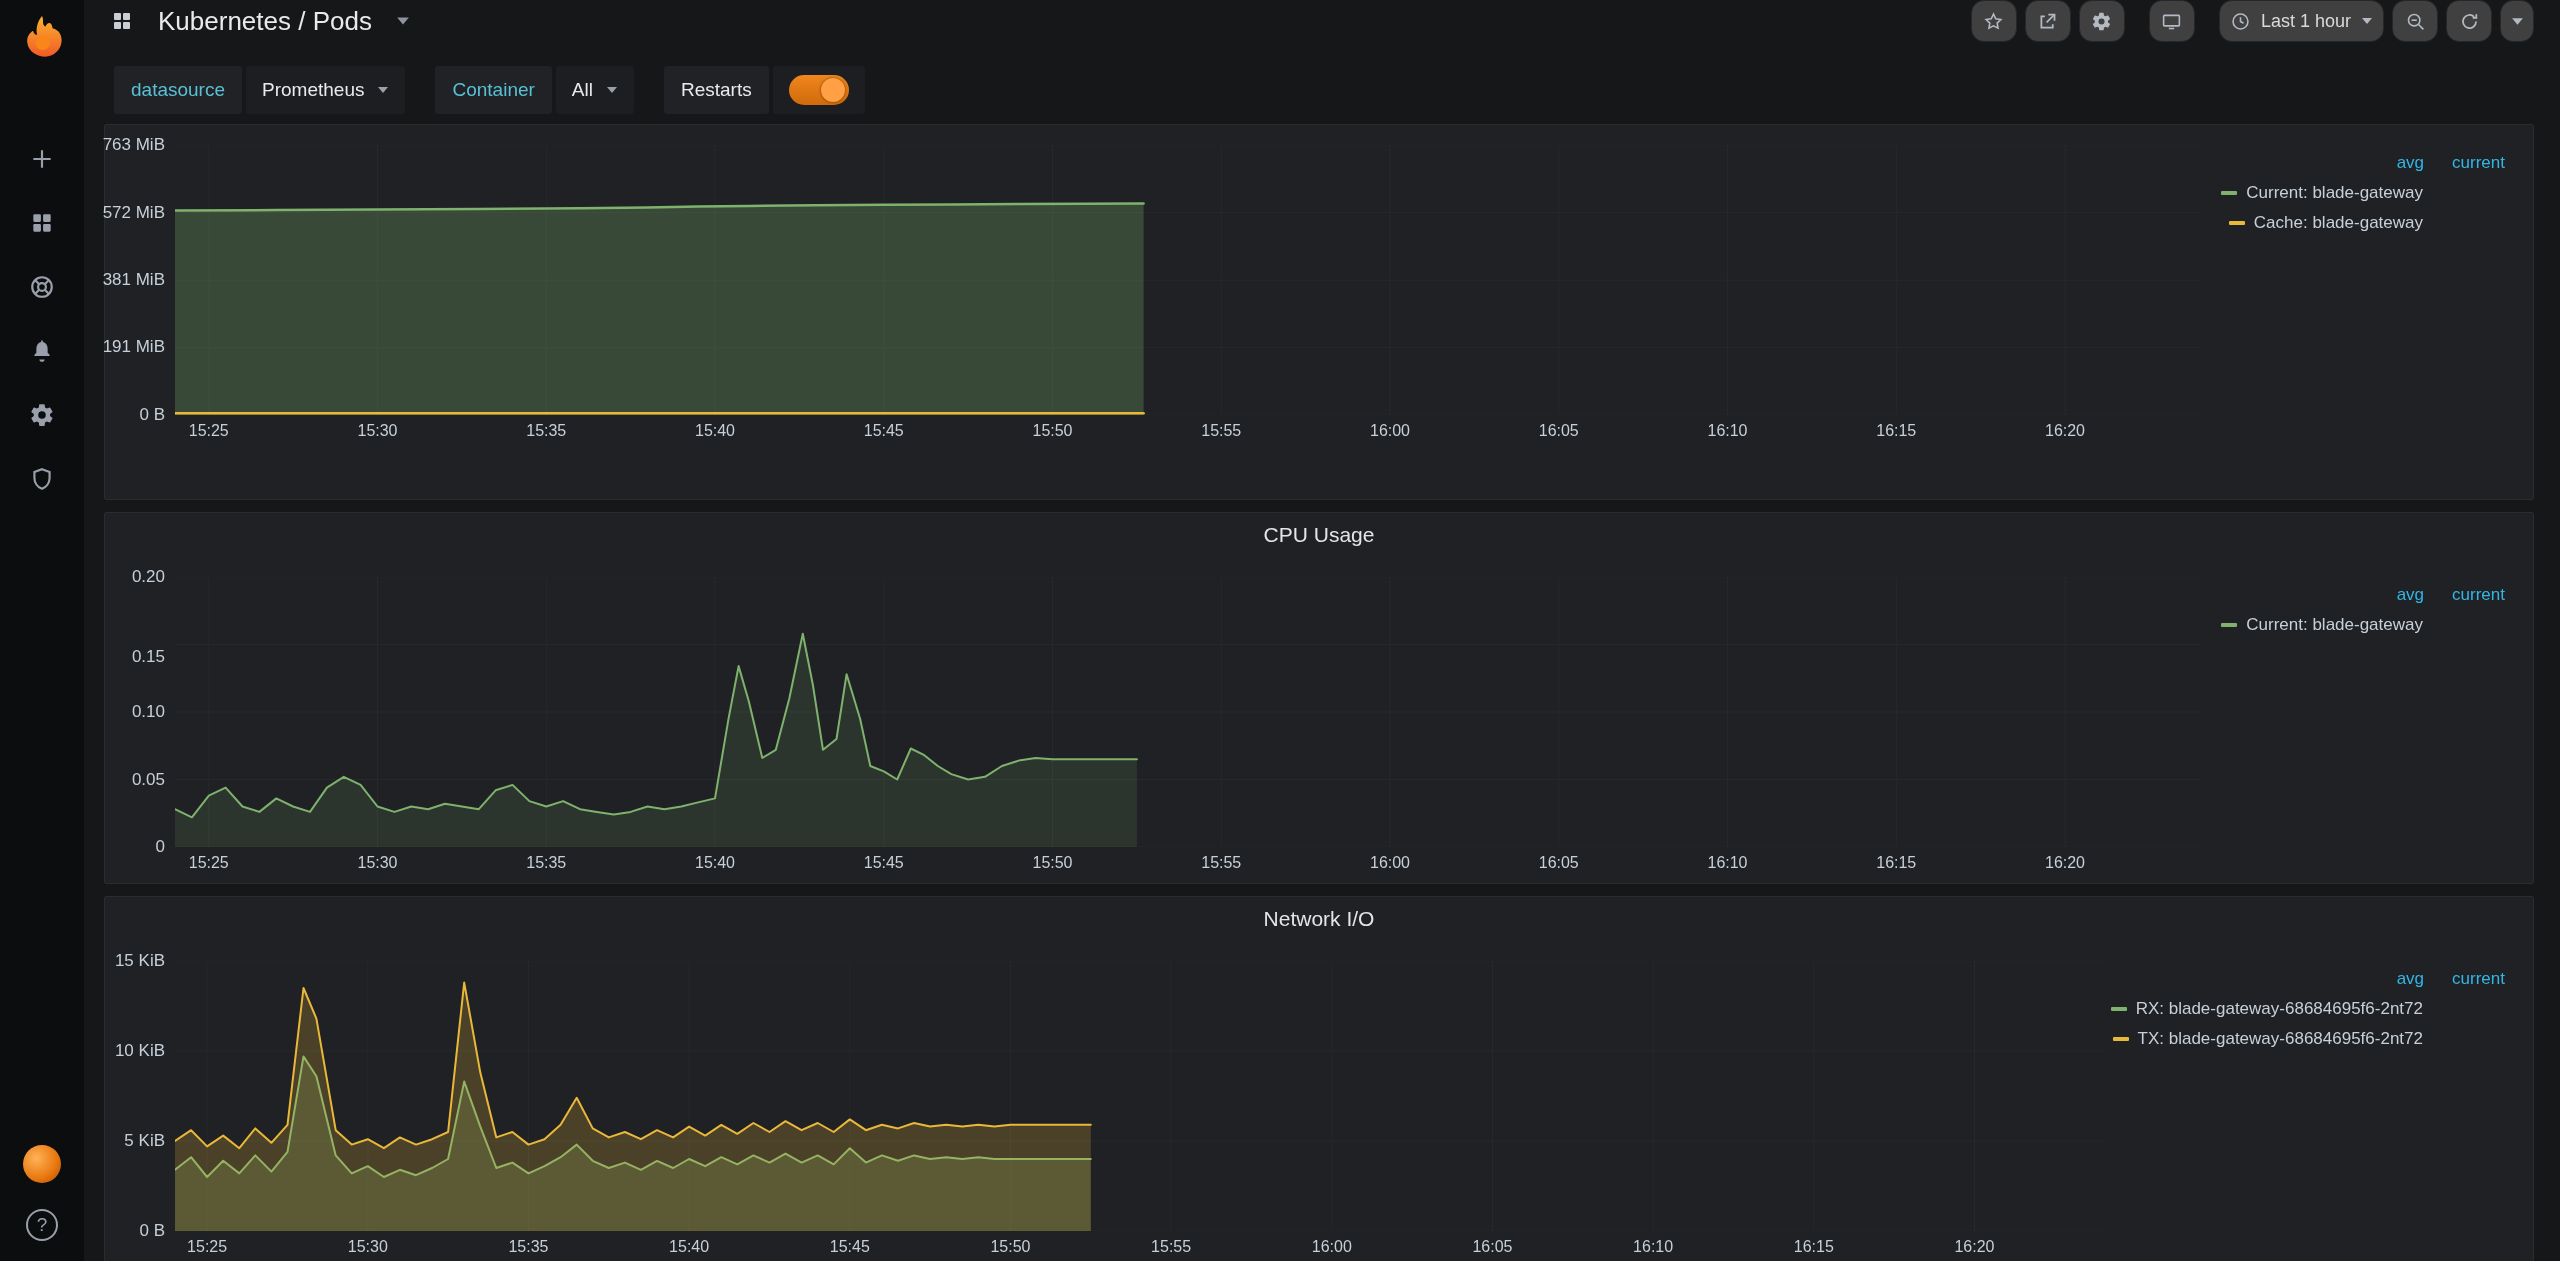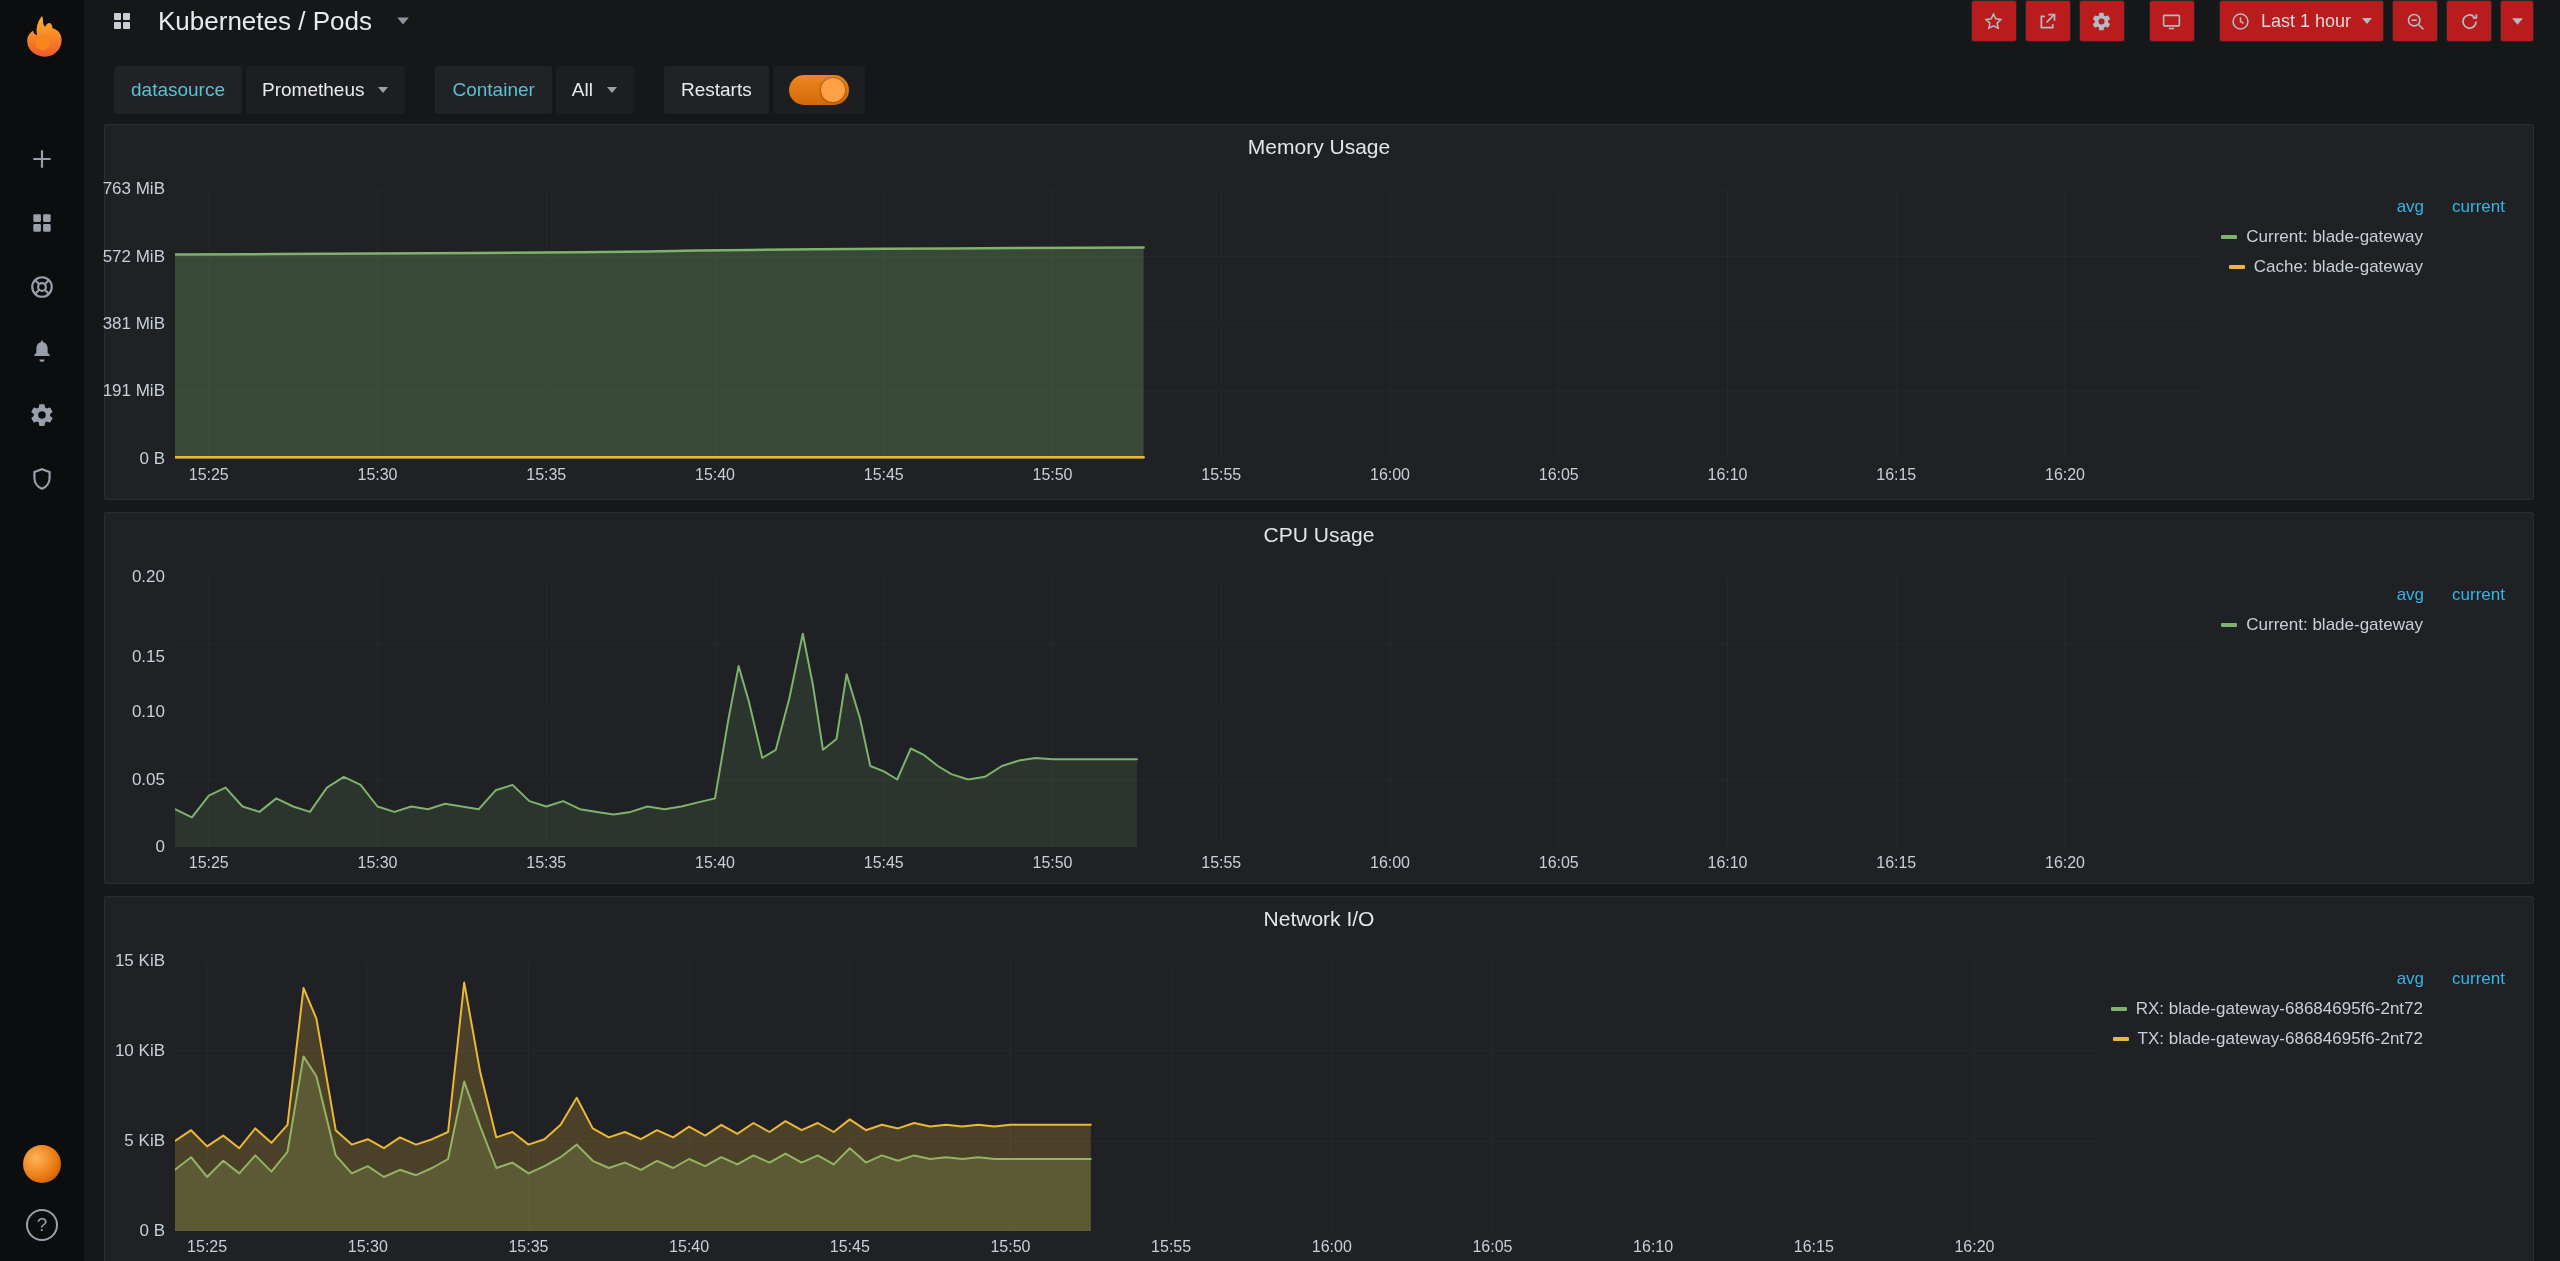--- a/index.html
+++ b/index.html
@@ -25,21 +25,21 @@
   .main{flex:1;display:flex;flex-direction:column;min-width:0}
   .navbar{height:74px;display:flex;align-items:center;justify-content:space-between;padding:0 26px}
   .navbar-left{display:flex;align-items:center;gap:24px}
   .grid-icon-sm{color:#c9ced4;width:24px;height:24px}
   .grid-icon-sm svg{width:24px;height:24px;display:block}
   .page-title{font-size:26px;font-weight:500;color:#e9eaeb;cursor:pointer}
   .title-caret{color:#8e949e;width:14px;height:10px;cursor:pointer}
   .title-caret svg{width:14px;height:10px;display:block}
   .navbar-right{display:flex;align-items:center;gap:8px}
   .nav-btn{height:42px;min-width:46px;padding:0 10px;display:flex;align-items:center;justify-content:center;
-    gap:10px;background:#b91c1c;border:1px solid #25272b;border-radius:3px;color:#b3bac3;cursor:pointer;
+    gap:10px;background:#404040;border:1px solid #25272b;border-radius:13px;color:#b3bac3;cursor:pointer;
     font-family:inherit}
   .nav-btn svg{width:21px;height:21px;display:block}
   .nav-btn.narrow{min-width:34px;padding:0 7px}
   .nav-btn.narrow svg{width:13px;height:9px}
   .mlg{margin-left:16px}
   .time-label{font-size:18px;color:#d8d9da;white-space:nowrap}
   .btn-caret svg{width:12px;height:8px}
 
   
   .submenu{display:flex;align-items:center;gap:30px;padding:24px 26px 0 30px}
@@ -250,21 +250,20 @@
           <div class="toggle">
               <div class="knob"></div>
             </div>
         </div>
       </div>
     </div>
 
     <div class="dashboard">
 
       <section class="panel h1">
-        <div class="panel-title">Memory Usage</div>
         <div class="panel-body">
           <div class="y-axis">
               <span style="top: 261px;">0 B</span>
               <span style="top: 193.412px;">191 MiB</span>
               <span style="top: 126.177px;">381 MiB</span>
               <span style="top: 58.5885px;">572 MiB</span>
               <span style="top: -9px;">763 MiB</span>
             </div>
           <div class="plot-col">
             <div class="plot">

